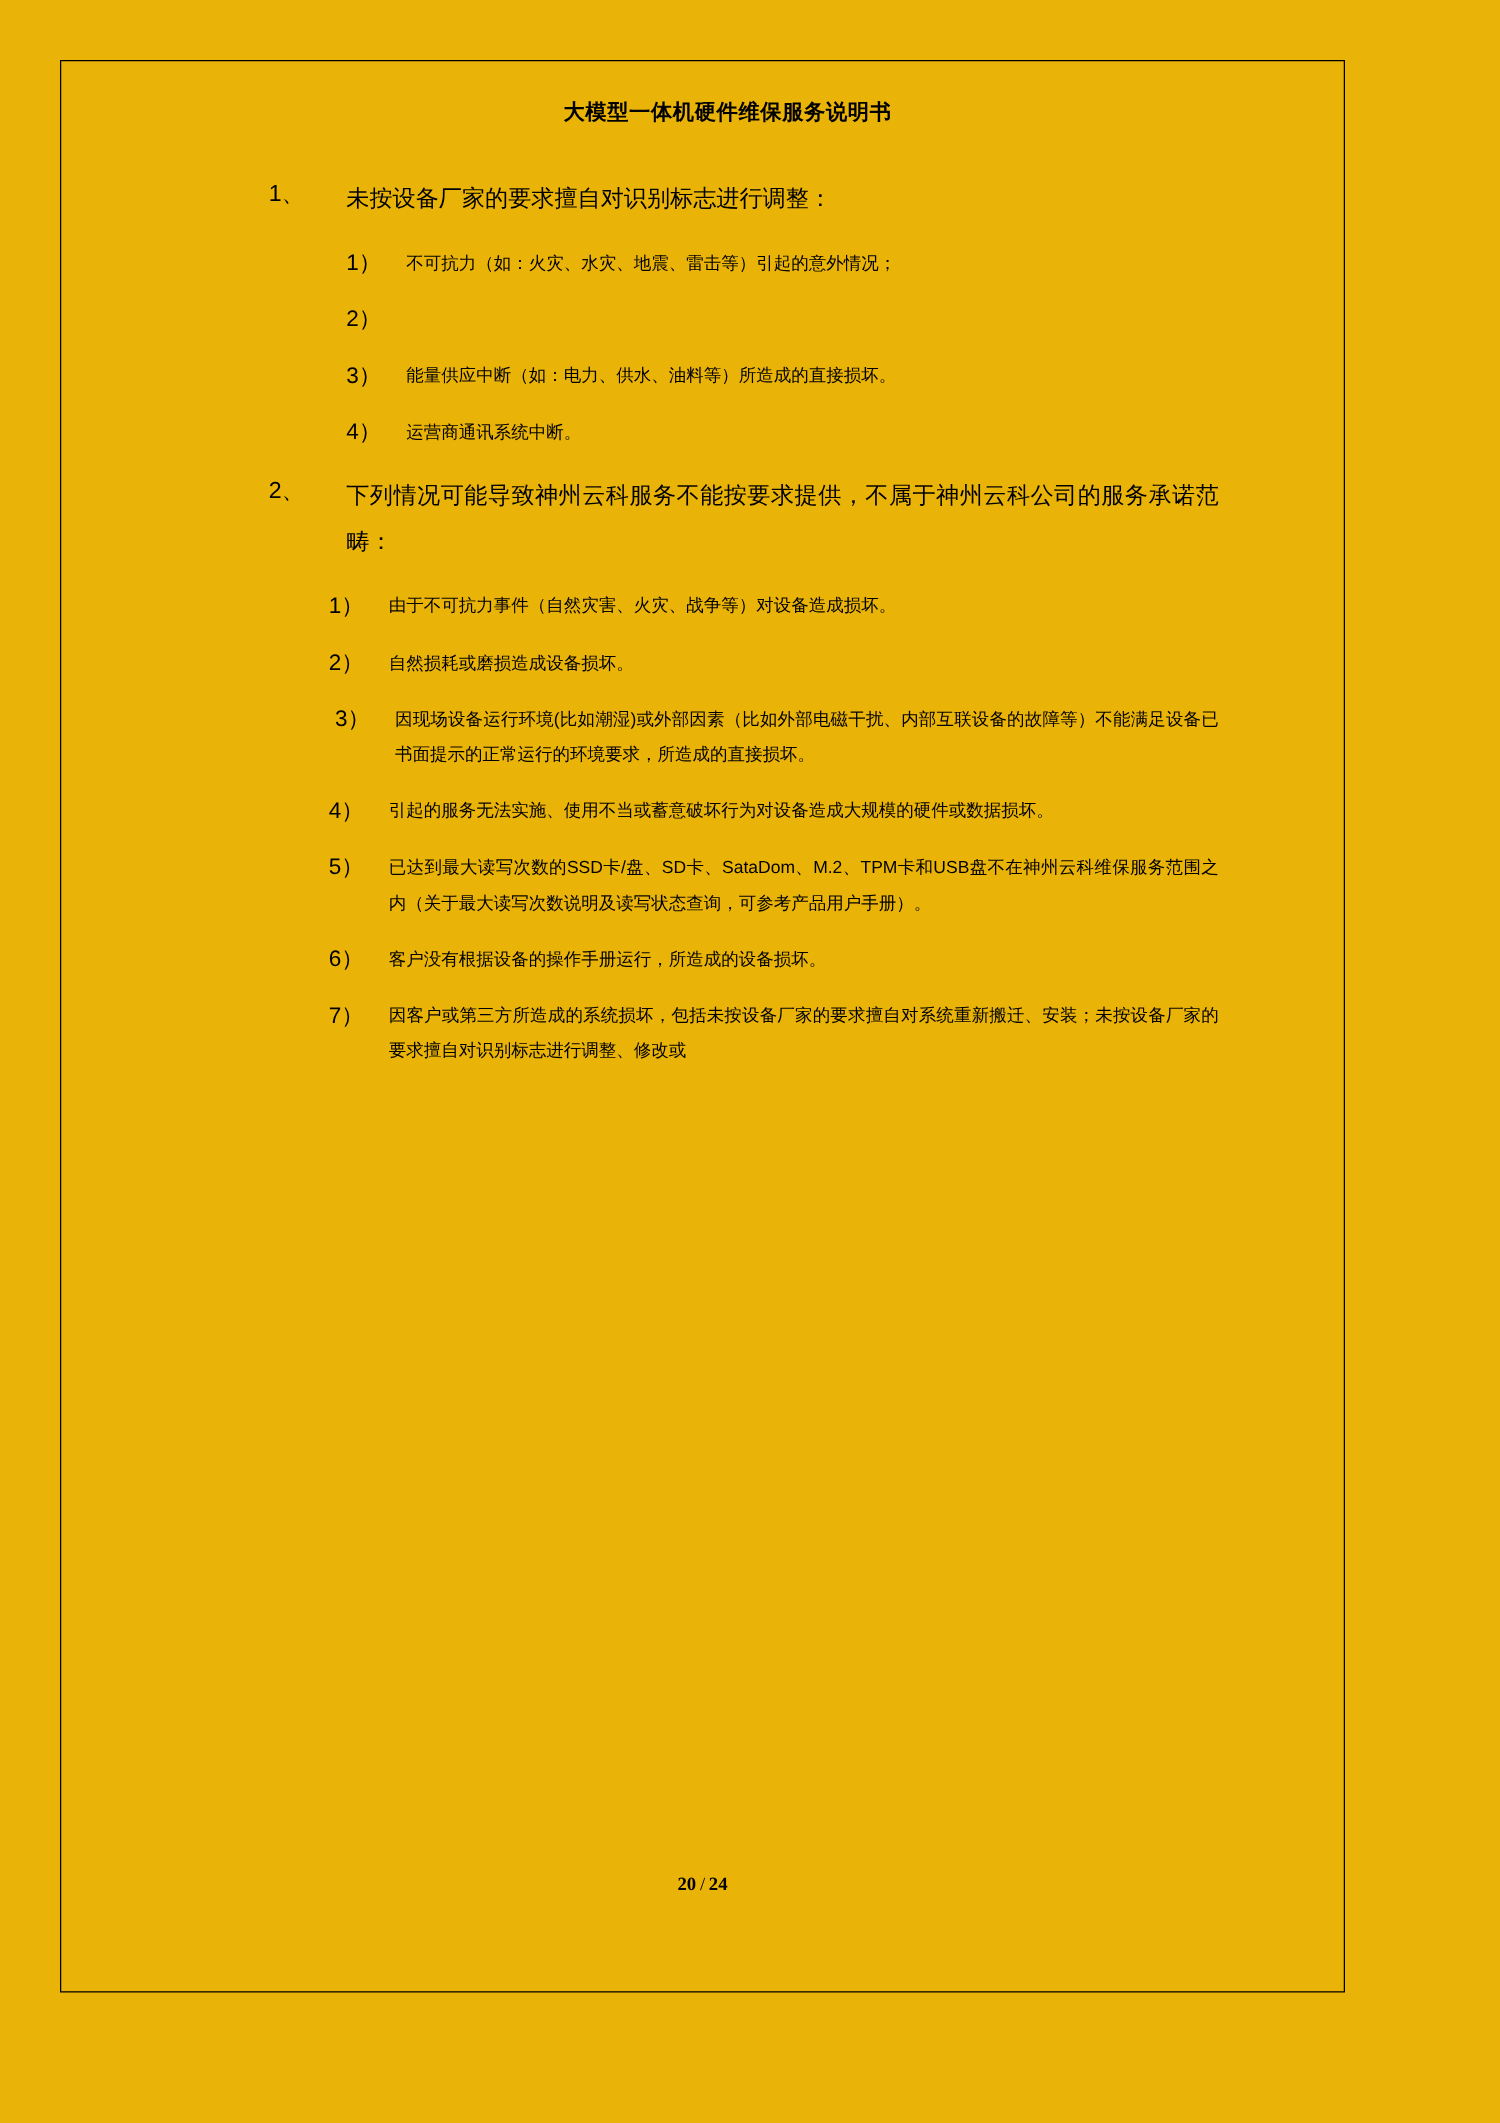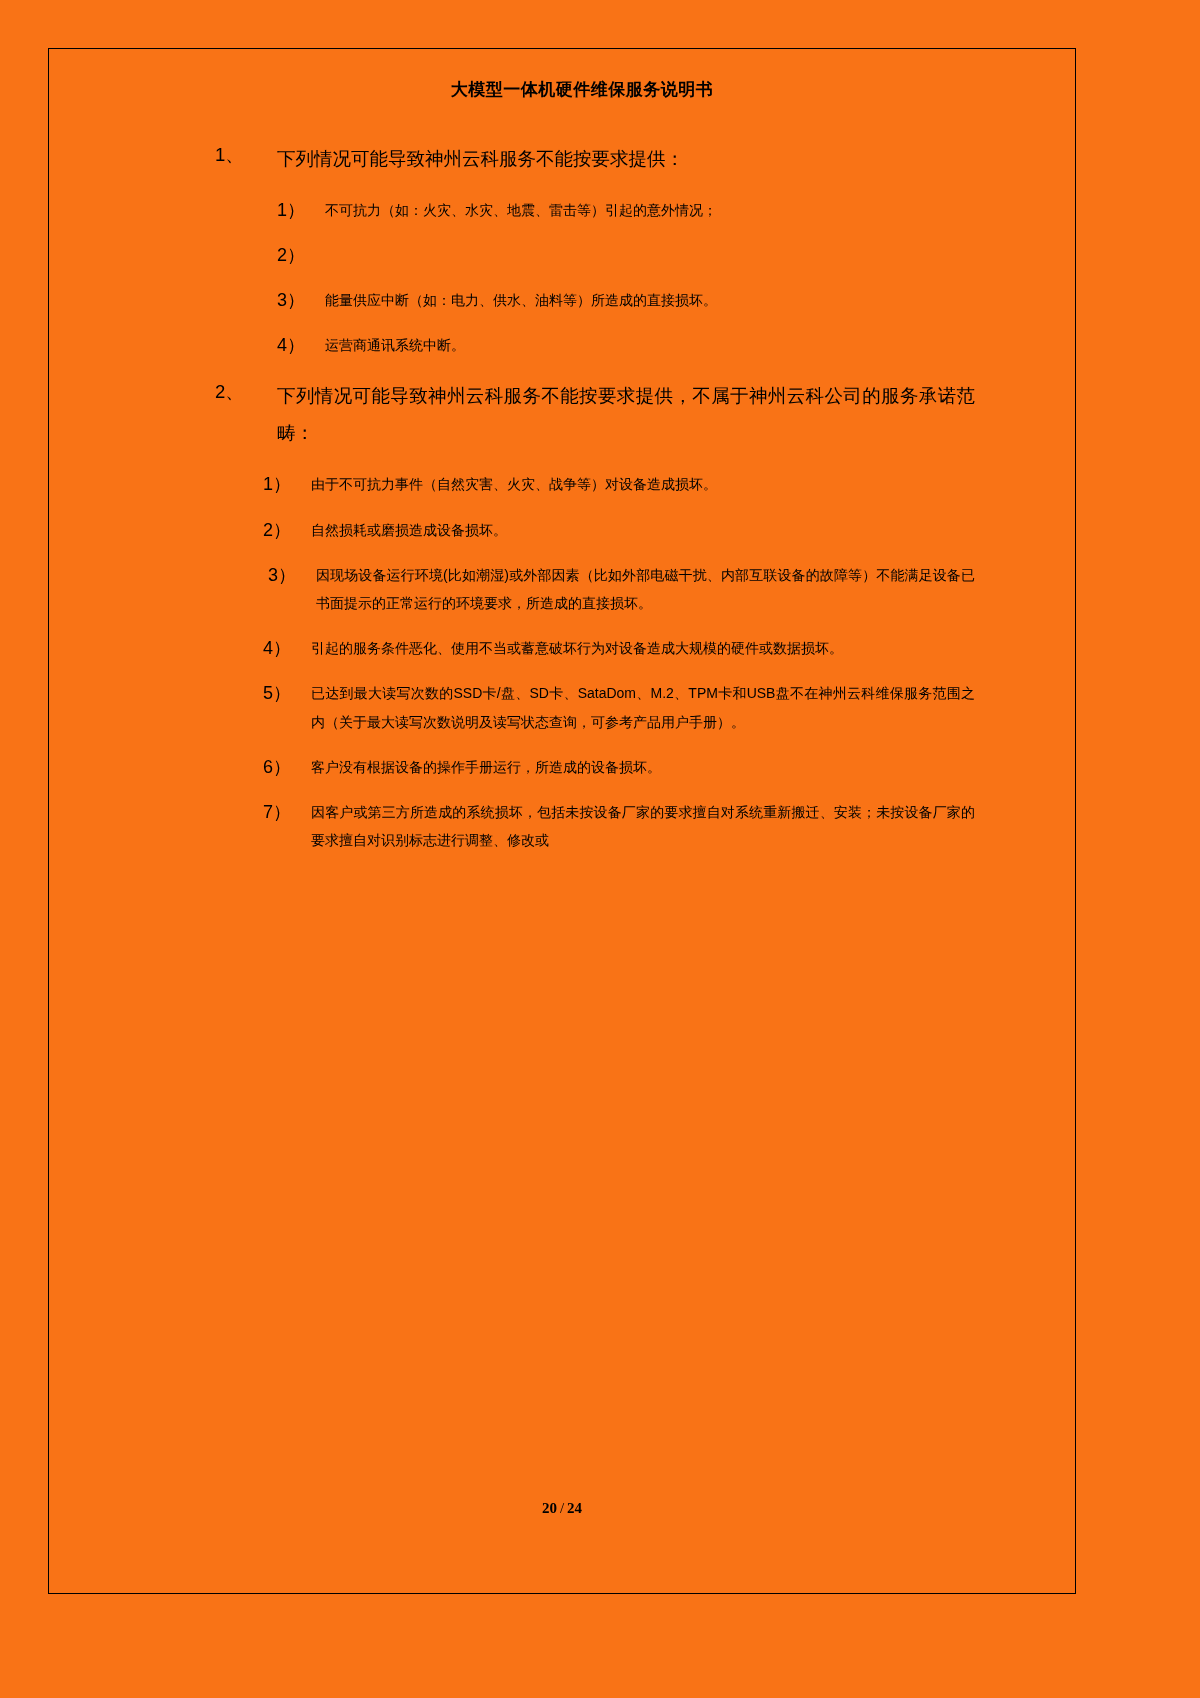--- a/index.html
+++ b/index.html
@@ -7,21 +7,21 @@
     padding: 0;
     background: #ffffff;
   }
   body {
     font-family: "Liberation Sans", sans-serif;
   }
   .page {
     position: relative;
     width: 1200px;
     height: 1698px;
-    background: #f97316;
+    background: #eab308;
     box-sizing: border-box;
     overflow: hidden;
   }
   .page-border {
     position: absolute;
     left: 48px;
     top: 48px;
     width: 1028px;
     height: 1546px;
     border: 1.5px solid #000000;
@@ -106,21 +106,21 @@
 <div class="page">
 
   <div class="page-border"></div>
 
   <div class="header">大模型一体机硬件维保服务说明书</div>
 
   <div class="content">
 
     <div class="lvl1">
       <div class="num">1、</div>
-      <div class="body">下列情况可能导致神州云科服务不能按要求提供：</div>
+      <div class="body">未按设备厂家的要求擅自对识别标志进行调整：</div>
     </div>
 
     <div class="lvl2">
       <div class="num">1）</div>
       <div class="body">不可抗力（如：火灾、水灾、地震、雷击等）引起的意外情况；</div>
     </div>
 
     <div class="lvl2">
       <div class="num">2）</div>
     </div>
@@ -150,21 +150,21 @@
       <div class="body">自然损耗或磨损造成设备损坏。</div>
     </div>
 
     <div class="lvl2 indent-b">
       <div class="num">3）</div>
       <div class="body">因现场设备运行环境(比如潮湿)或外部因素（比如外部电磁干扰、内部互联设备的故障等）不能满足设备已书面提示的正常运行的环境要求，所造成的直接损坏。</div>
     </div>
 
     <div class="lvl2 indent-a">
       <div class="num">4）</div>
-      <div class="body">引起的服务条件恶化、使用不当或蓄意破坏行为对设备造成大规模的硬件或数据损坏。</div>
+      <div class="body">引起的服务无法实施、使用不当或蓄意破坏行为对设备造成大规模的硬件或数据损坏。</div>
     </div>
 
     <div class="lvl2 indent-a">
       <div class="num">5）</div>
       <div class="body">已达到最大读写次数的SSD卡/盘、SD卡、SataDom、M.2、TPM卡和USB盘不在神州云科维保服务范围之内（关于最大读写次数说明及读写状态查询，可参考产品用户手册）。</div>
     </div>
 
     <div class="lvl2 indent-a">
       <div class="num">6）</div>
       <div class="body">客户没有根据设备的操作手册运行，所造成的设备损坏。</div>

